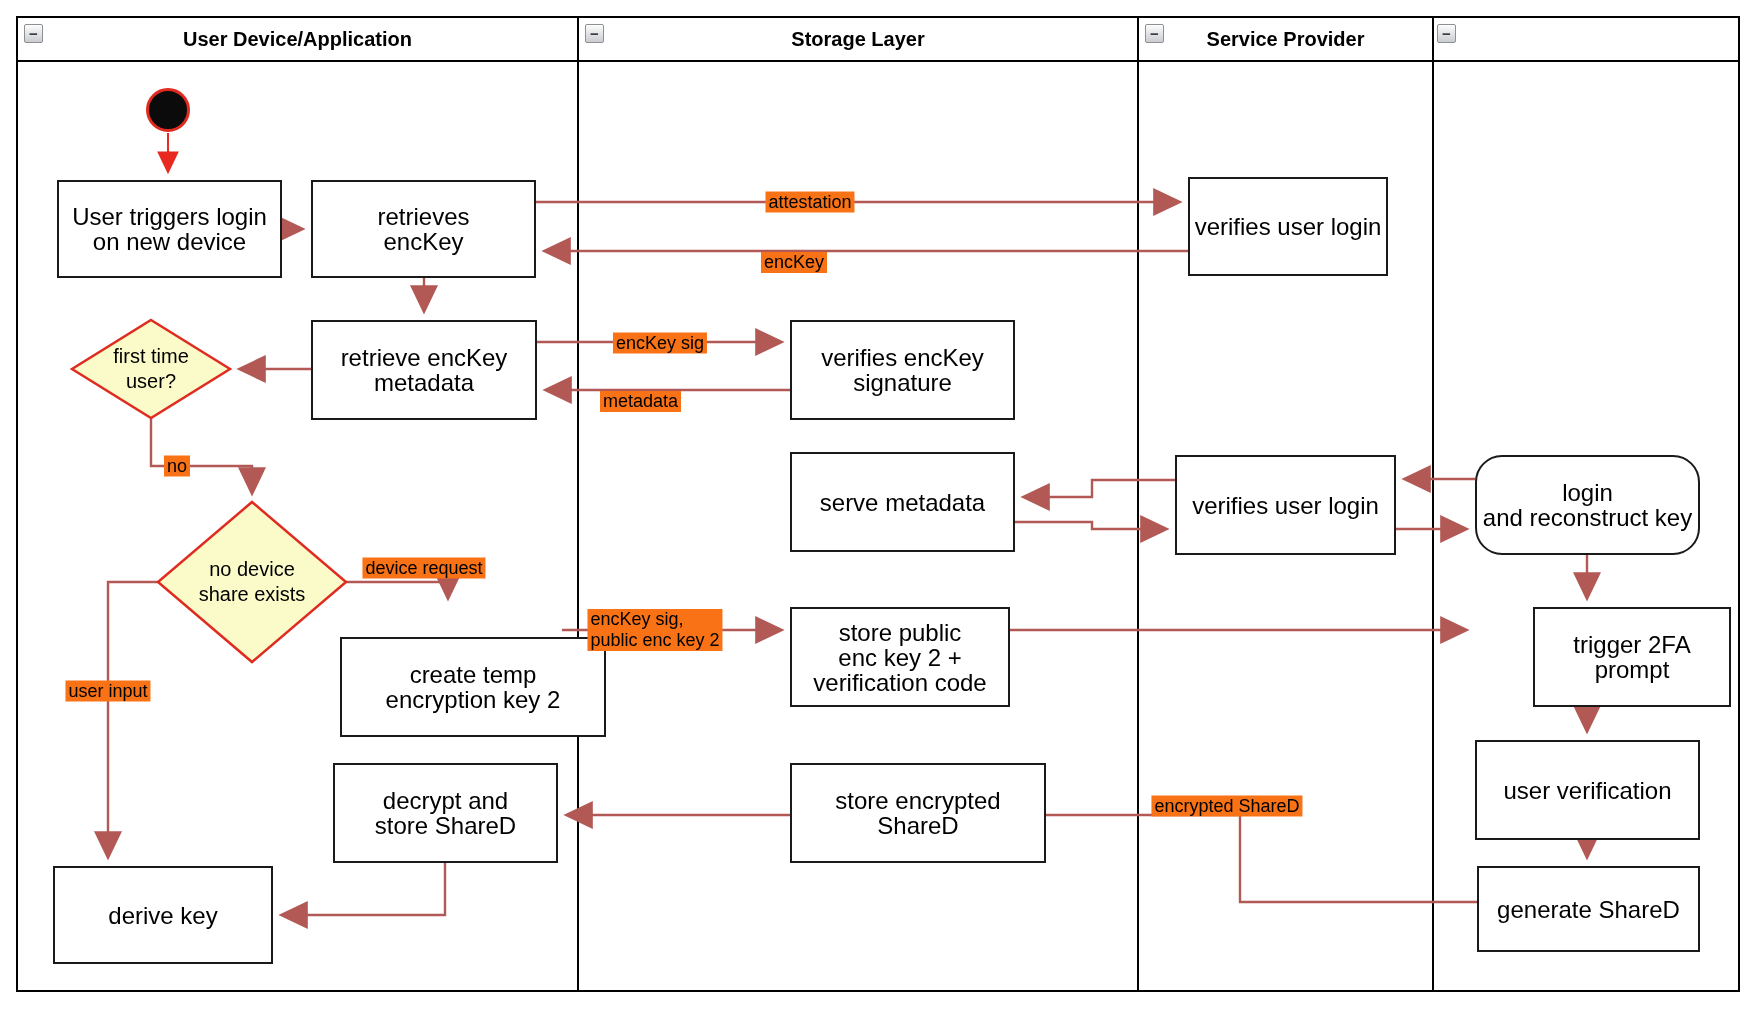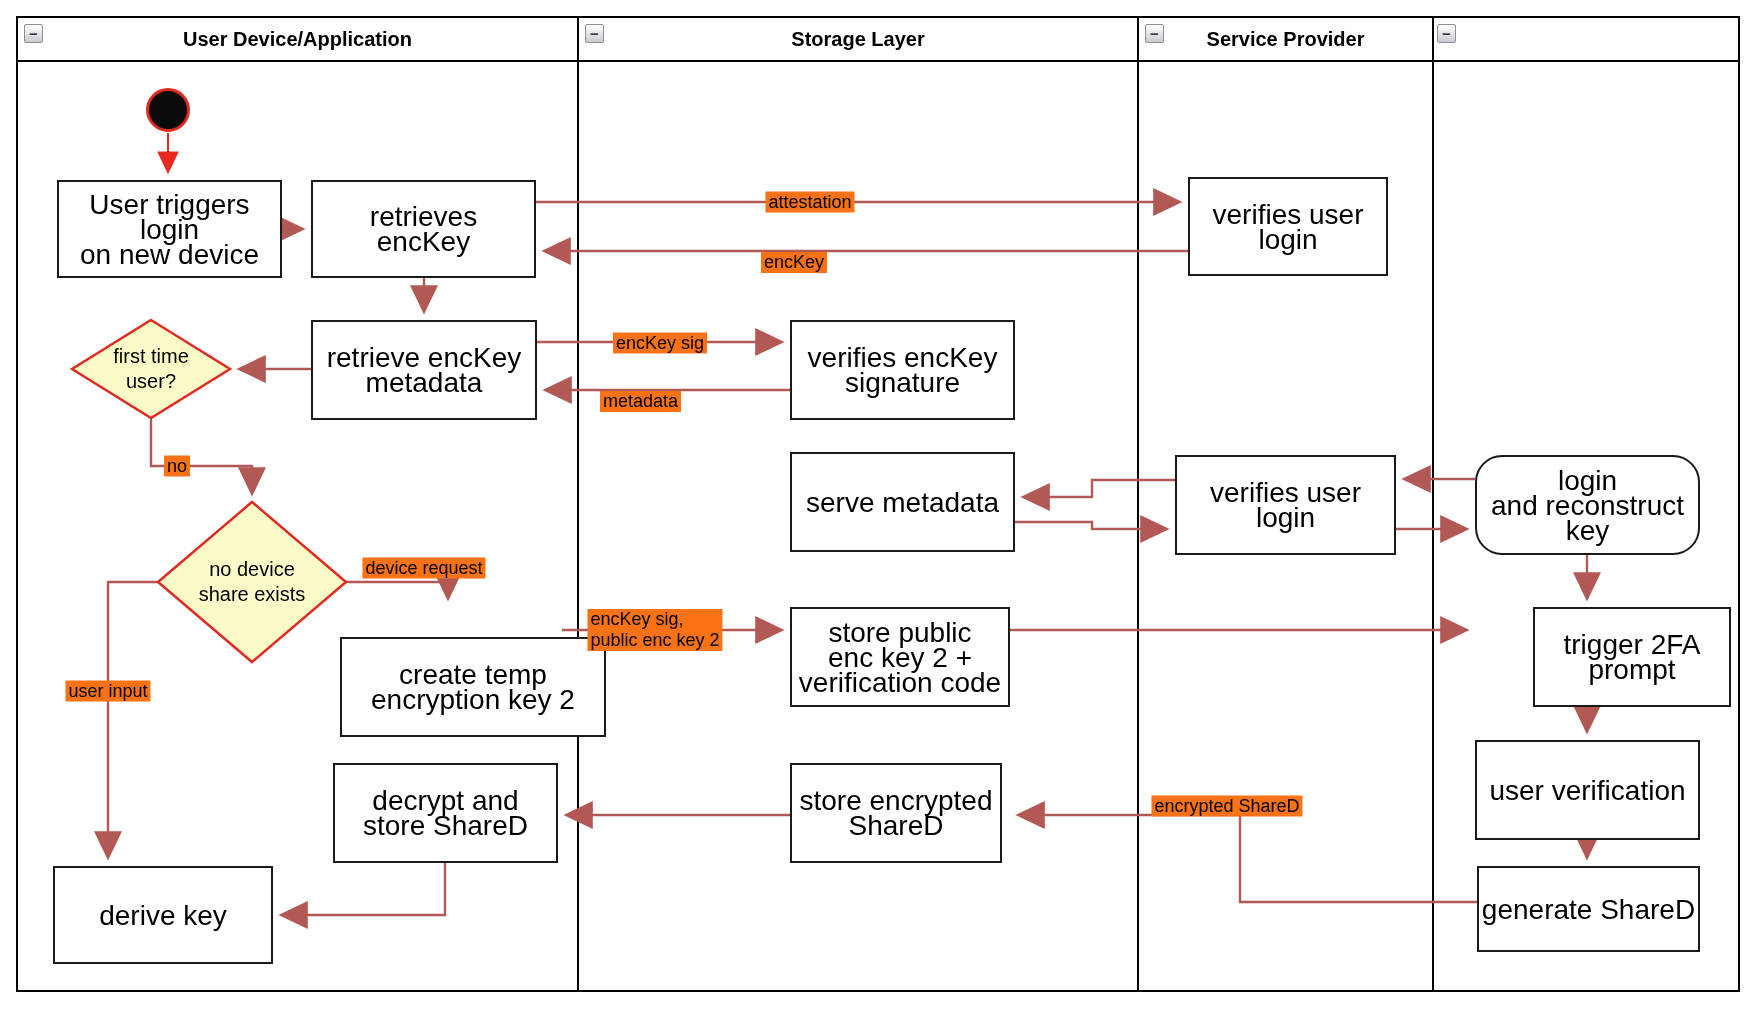--- a/index.html
+++ b/index.html
@@ -10,21 +10,21 @@
   .hsep{position:absolute;left:16px;top:60px;width:1724px;height:2px;background:#000;}
   .vline{position:absolute;top:16px;width:2px;height:976px;background:#000;}
   .lane-header{position:absolute;top:18px;height:42px;display:flex;align-items:center;
                justify-content:center;font-size:20px;font-weight:700;}
   .collapse{position:absolute;top:6px;left:8px;width:19px;height:19px;border:1px solid #8f9091;
             border-radius:2px;background:linear-gradient(#fdfdfd,#c9ccd1);display:flex;
             align-items:center;justify-content:center;font-size:15px;font-weight:700;color:#33373d;
             line-height:1;box-sizing:border-box;cursor:pointer;}
   .node{position:absolute;background:#fff;border:2px solid #1a1a1a;box-sizing:border-box;
         display:flex;align-items:center;justify-content:center;text-align:center;
-        font-size:28px;line-height:25px;white-space:pre-line;z-index:3;}
+        font-size:24px;line-height:25px;white-space:pre-line;z-index:3;}
   .dlabel{position:absolute;display:flex;align-items:center;justify-content:center;
           text-align:center;font-size:20px;line-height:25px;white-space:pre-line;z-index:3;}
   .elabel{position:absolute;background:#f97316;padding:0 3px;font-size:18px;line-height:21px;
           white-space:pre-line;text-align:left;z-index:4;}
   .elabel.center{transform:translate(-50%,-50%);}
   .start-node{position:absolute;left:146px;top:88px;width:38px;height:38px;border-radius:50%;
               background:#0b0b0b;border:3px solid #e02b20;z-index:3;}
   svg.edges{position:absolute;left:0;top:0;z-index:2;}
   svg.edges path.e{fill:none;stroke:#b25955;stroke-width:2.4;}
   svg.edges path.s{fill:none;stroke:#e8291f;stroke-width:2;}
@@ -111,21 +111,21 @@
 user?</div>
   <div class="dlabel" style="left:162px;top:552px;width:180px;height:60px;">no device
 share exists</div>
 
   <div class="node" style="left:790px;top:320px;width:225px;height:100px;">verifies encKey
 signature</div>
   <div class="node" style="left:790px;top:452px;width:225px;height:100px;">serve metadata</div>
   <div class="node" style="left:790px;top:607px;width:220px;height:100px;">store public
 enc key 2 +
 verification code</div>
-  <div class="node" style="left:790px;top:763px;width:212px;height:100px;">store encrypted
+  <div class="node" style="left:790px;top:763px;width:256px;height:100px;">store encrypted
 ShareD</div>
 
   <div class="node" style="left:1188px;top:177px;width:200px;height:99px;">verifies user login</div>
   <div class="node" style="left:1175px;top:455px;width:221px;height:100px;">verifies user login</div>
 
   <div class="node" style="left:1475px;top:455px;width:225px;height:100px;border-radius:27px;">login
 and reconstruct key</div>
   <div class="node" style="left:1533px;top:607px;width:198px;height:100px;">trigger 2FA prompt</div>
   <div class="node" style="left:1475px;top:740px;width:225px;height:100px;">user verification</div>
   <div class="node" style="left:1477px;top:866px;width:223px;height:86px;">generate ShareD</div>

